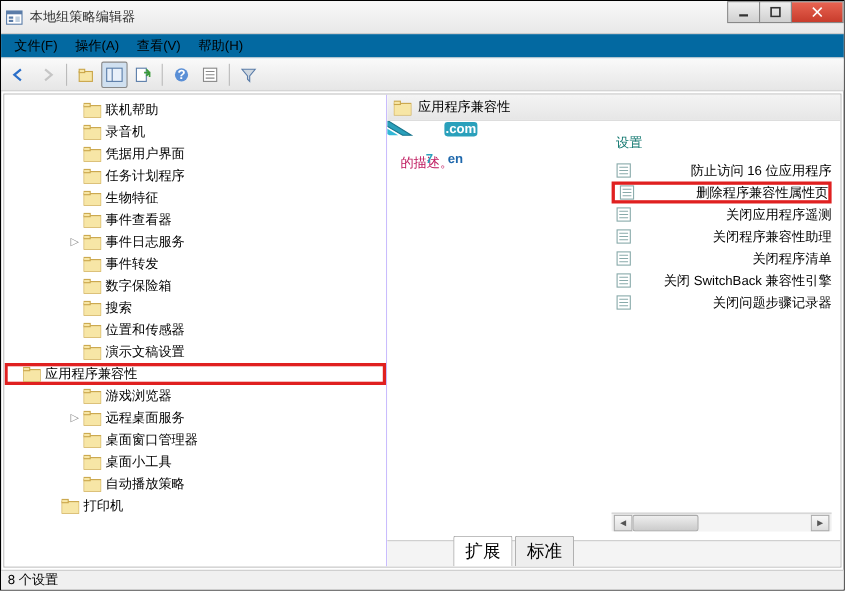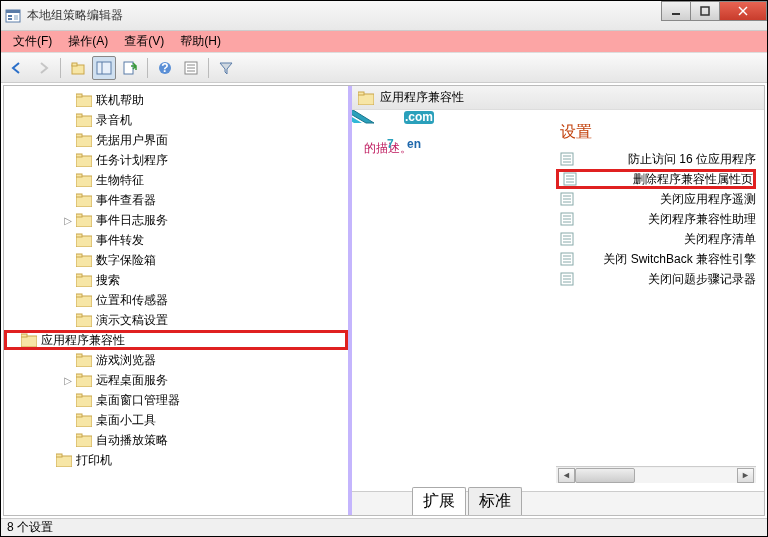--- a/index.html
+++ b/index.html
@@ -5,42 +5,42 @@
 * { margin: 0; padding: 0; box-sizing: border-box; font-family: "Microsoft YaHei", "SimSun", sans-serif; font-size: 12px; }
 body { background: #fff; }
 .window { width: 768px; height: 537px; border: 1px solid #000; background: #fff; display: flex; flex-direction: column; }
 .titlebar { height: 30px; background: linear-gradient(to bottom, #f8f8f8, #e8e8e8); display: flex; align-items: center; padding: 0 4px; border-bottom: 1px solid #ccc; position: relative; }
 .title-icon { width: 16px; height: 16px; margin-right: 6px; }
 .title-text { flex: 1; color: #333; }
 .win-controls { display: flex; position: absolute; right: 0; top: 0; }
 .win-btn { width: 30px; height: 20px; display: flex; align-items: center; justify-content: center; border: 1px solid #888; margin-left: -1px; background: linear-gradient(to bottom, #f0f0f0, #d0d0d0); cursor: pointer; }
 .win-btn.close { background: linear-gradient(to bottom, #e86452, #c83c2c); width: 48px; border-top-right-radius: 0; }
 .win-btn svg { width: 10px; height: 10px; }
-.menubar { height: 22px; display: flex; align-items: center; padding: 0 4px; border-bottom: 1px solid #ddd; background: #fca5a5; }
+.menubar { height: 22px; display: flex; align-items: center; padding: 0 4px; border-bottom: 1px solid #ddd; background: #0369a1; }
 .menu-item { padding: 2px 8px; cursor: pointer; }
 .toolbar { height: 30px; display: flex; align-items: center; padding: 0 4px; border-bottom: 1px solid #ccc; background: linear-gradient(to bottom, #fafafa, #e6e6e6); gap: 2px; }
 .tool-btn { width: 24px; height: 24px; display: flex; align-items: center; justify-content: center; border: 1px solid transparent; border-radius: 2px; cursor: pointer; }
 .tool-btn.disabled { opacity: 0.4; cursor: default; }
 .tool-btn.active { border-color: #888; background: #d0e0f0; }
 .tool-sep { width: 1px; height: 20px; background: #bbb; margin: 0 3px; }
 .content { flex: 1; display: flex; overflow: hidden; border: 1px solid #bbb; margin: 2px; }
-.tree-panel { width: 348px; border-right: 4px solid #c4b5fd; overflow: auto; background: #fff; padding: 4px 0; }
+.tree-panel { width: 348px; border-right: 1px solid #c4b5fd; overflow: auto; background: #fff; padding: 4px 0; }
 .tree-item { display: flex; align-items: center; height: 20px; padding-left: 58px; cursor: pointer; white-space: nowrap; }
 .expand-arrow { width: 12px; height: 12px; margin-right: 2px; display: inline-flex; align-items: center; justify-content: center; color: #888; font-size: 10px; cursor: pointer; }
 .tree-item.level0 { padding-left: 38px; }
 .folder-icon { width: 16px; height: 14px; margin-right: 4px; flex-shrink: 0; }
 .folder-icon svg { width: 16px; height: 14px; }
 .highlight-box { border: 3px solid #e02020; padding: 0; }
 .right-panel { flex: 1; display: flex; flex-direction: column; background: #fff; overflow: hidden; }
 .right-header { height: 24px; display: flex; align-items: center; padding: 0 6px; border-bottom: 1px solid #ddd; background: linear-gradient(to bottom,#f4f4f4,#e6e6e6); }
 .right-header .folder-icon { margin-right: 6px; }
 .right-body { flex: 1; display: flex; overflow: hidden; position: relative; }
 .desc-col { width: 200px; padding: 30px 12px 8px 12px; color: #be185d; }
 .settings-col { flex: 1; padding: 8px 8px 8px 4px; overflow: hidden; display: flex; flex-direction: column; }
-.settings-header { font-size: 16px; padding: 4px 0 6px 4px; color: #c2410c; }
+.settings-header { font-size: 12px; padding: 4px 0 6px 4px; color: #0f766e; }
 .setting-item { display: flex; align-items: center; height: 20px; padding-left: 4px; cursor: pointer; white-space: nowrap; justify-content: space-between; }
 .setting-icon { width: 14px; height: 14px; margin-right: 4px; flex-shrink: 0; }
 .highlight-setting { border: 3px solid #e02020; }
 .tabs-bar { height: 24px; display: flex; align-items: flex-end; padding-left: 60px; border-top: 1px solid #ccc; background: #f4f4f4; }
 .tab { padding: 3px 10px; border: 1px solid #aaa; border-bottom: none; background: #fff; margin-right: 2px; cursor: pointer; border-radius: 2px 2px 0 0; font-size: 16px; }
 .tab.inactive { background: #eee; }
 .statusbar { height: 18px; display: flex; align-items: center; padding: 0 6px; border-top: 1px solid #ccc; background: #f0f0f0; }
 .hscroll { height: 17px; border-top: 1px solid #ccc; background: #f0f0f0; display: flex; align-items: center; justify-content: space-between; padding: 0 2px; margin-top: auto; }
 .scroll-btn { width: 17px; height: 15px; background: linear-gradient(#f8f8f8,#ddd); border: 1px solid #aaa; display: flex; align-items: center; justify-content: center; font-size: 9px; color: #555; cursor: pointer; }
 .scroll-thumb { width: 60px; height: 15px; background: linear-gradient(#eee,#ccc); border: 1px solid #aaa; border-radius: 2px; }

